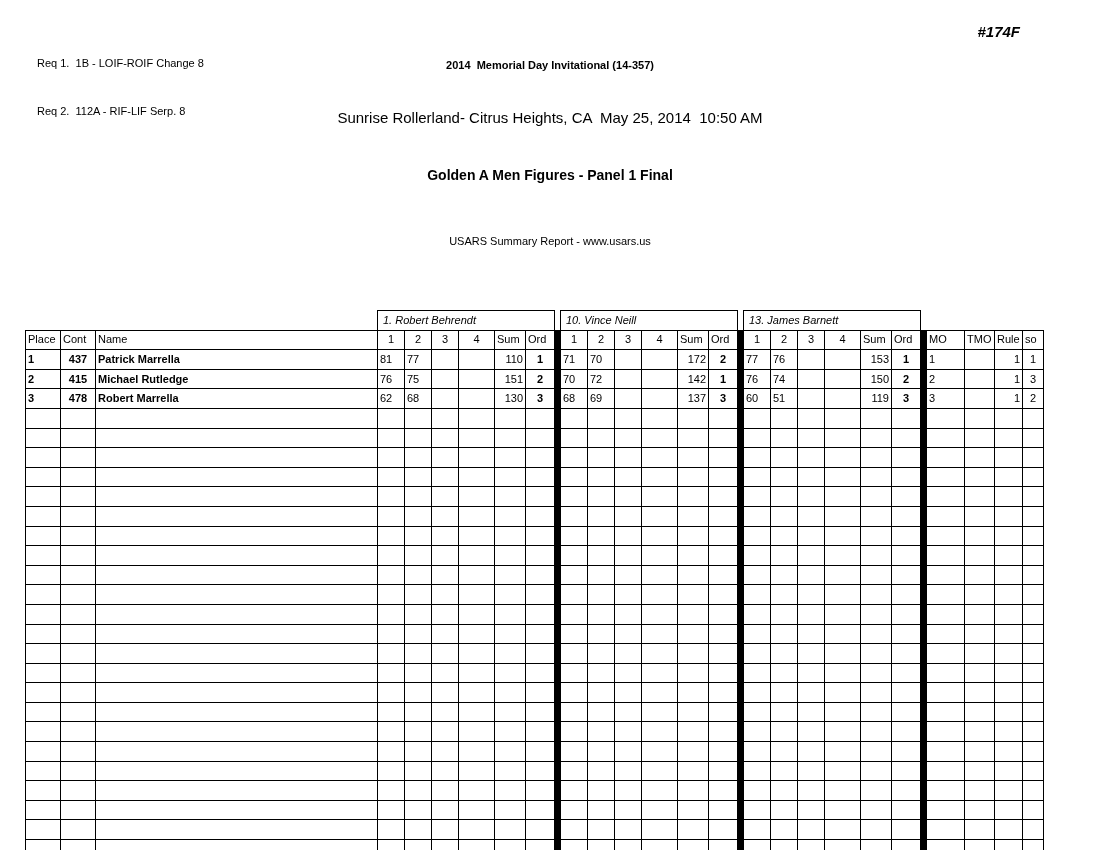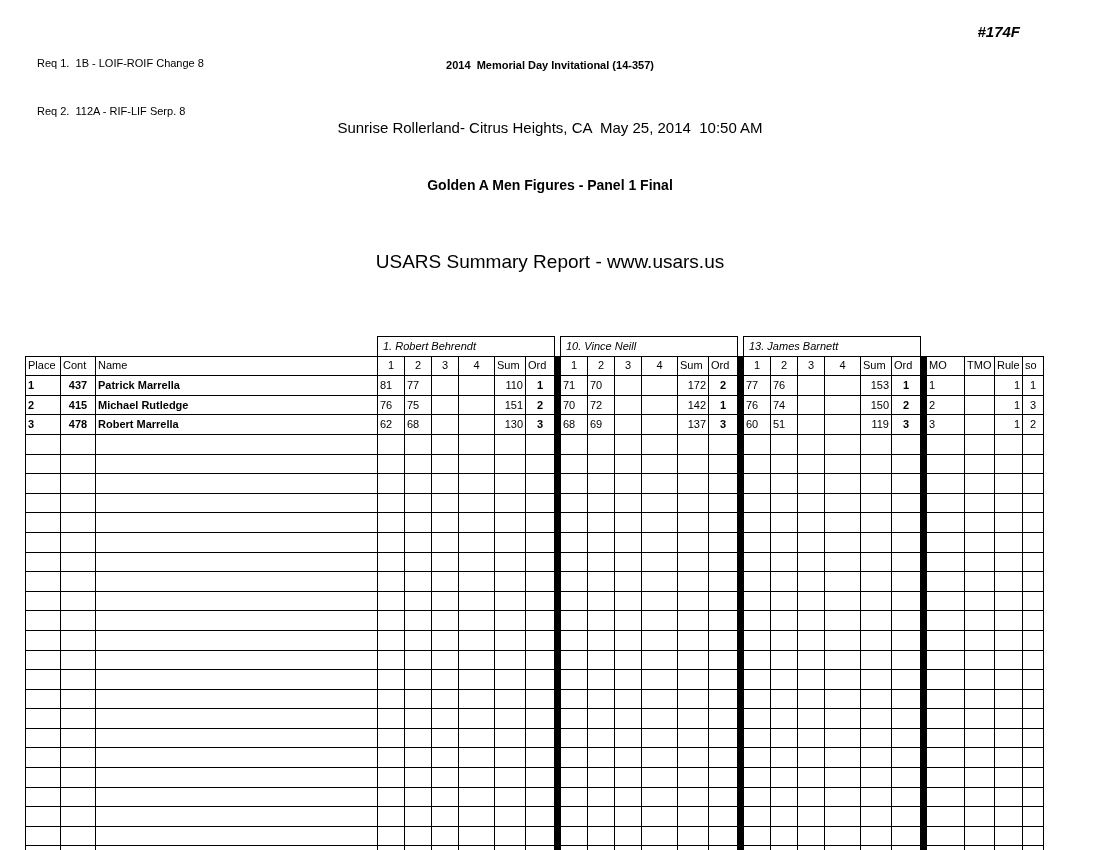--- a/index.html
+++ b/index.html
@@ -7,23 +7,23 @@
   body {
     width: 1100px; height: 850px;
     background: #ffffff; color: #000000;
     font-family: "Liberation Sans", "DejaVu Sans", sans-serif;
     overflow: hidden;
   }
   .topbar { display: flex; align-items: flex-start; padding-top: 23px; }
   .reqs { width: 260px; padding-left: 37px; font-size: 11px; line-height: 16px; white-space: pre; }
   .titles { flex: 1; text-align: center; white-space: pre; }
   .t-main   { font-size: 11px; font-weight: bold; }
-  .t-sub    { font-size: 15px; margin-top: 12px; }
+  .t-sub    { font-size: 15px; margin-top: 2px; }
   .t-event  { font-size: 14px; font-weight: bold; margin-top: 5px; }
-  .t-report { font-size: 19px; margin-top: 22px; }
+  .t-report { font-size: 11px; margin-top: 16px; }
   .evnum { width: 260px; padding-right: 80px; text-align: right; font-size: 15px; font-weight: bold; font-style: italic; }
 
   table.rt { border-collapse: collapse; table-layout: fixed; margin: 27px 0 0 25px; }
   .rt td {
     border: 1px solid #000;
     height: 19.6px;
     font-size: 11px; line-height: 1;
     padding: 0 2px;
     white-space: nowrap; overflow: hidden;
   }

